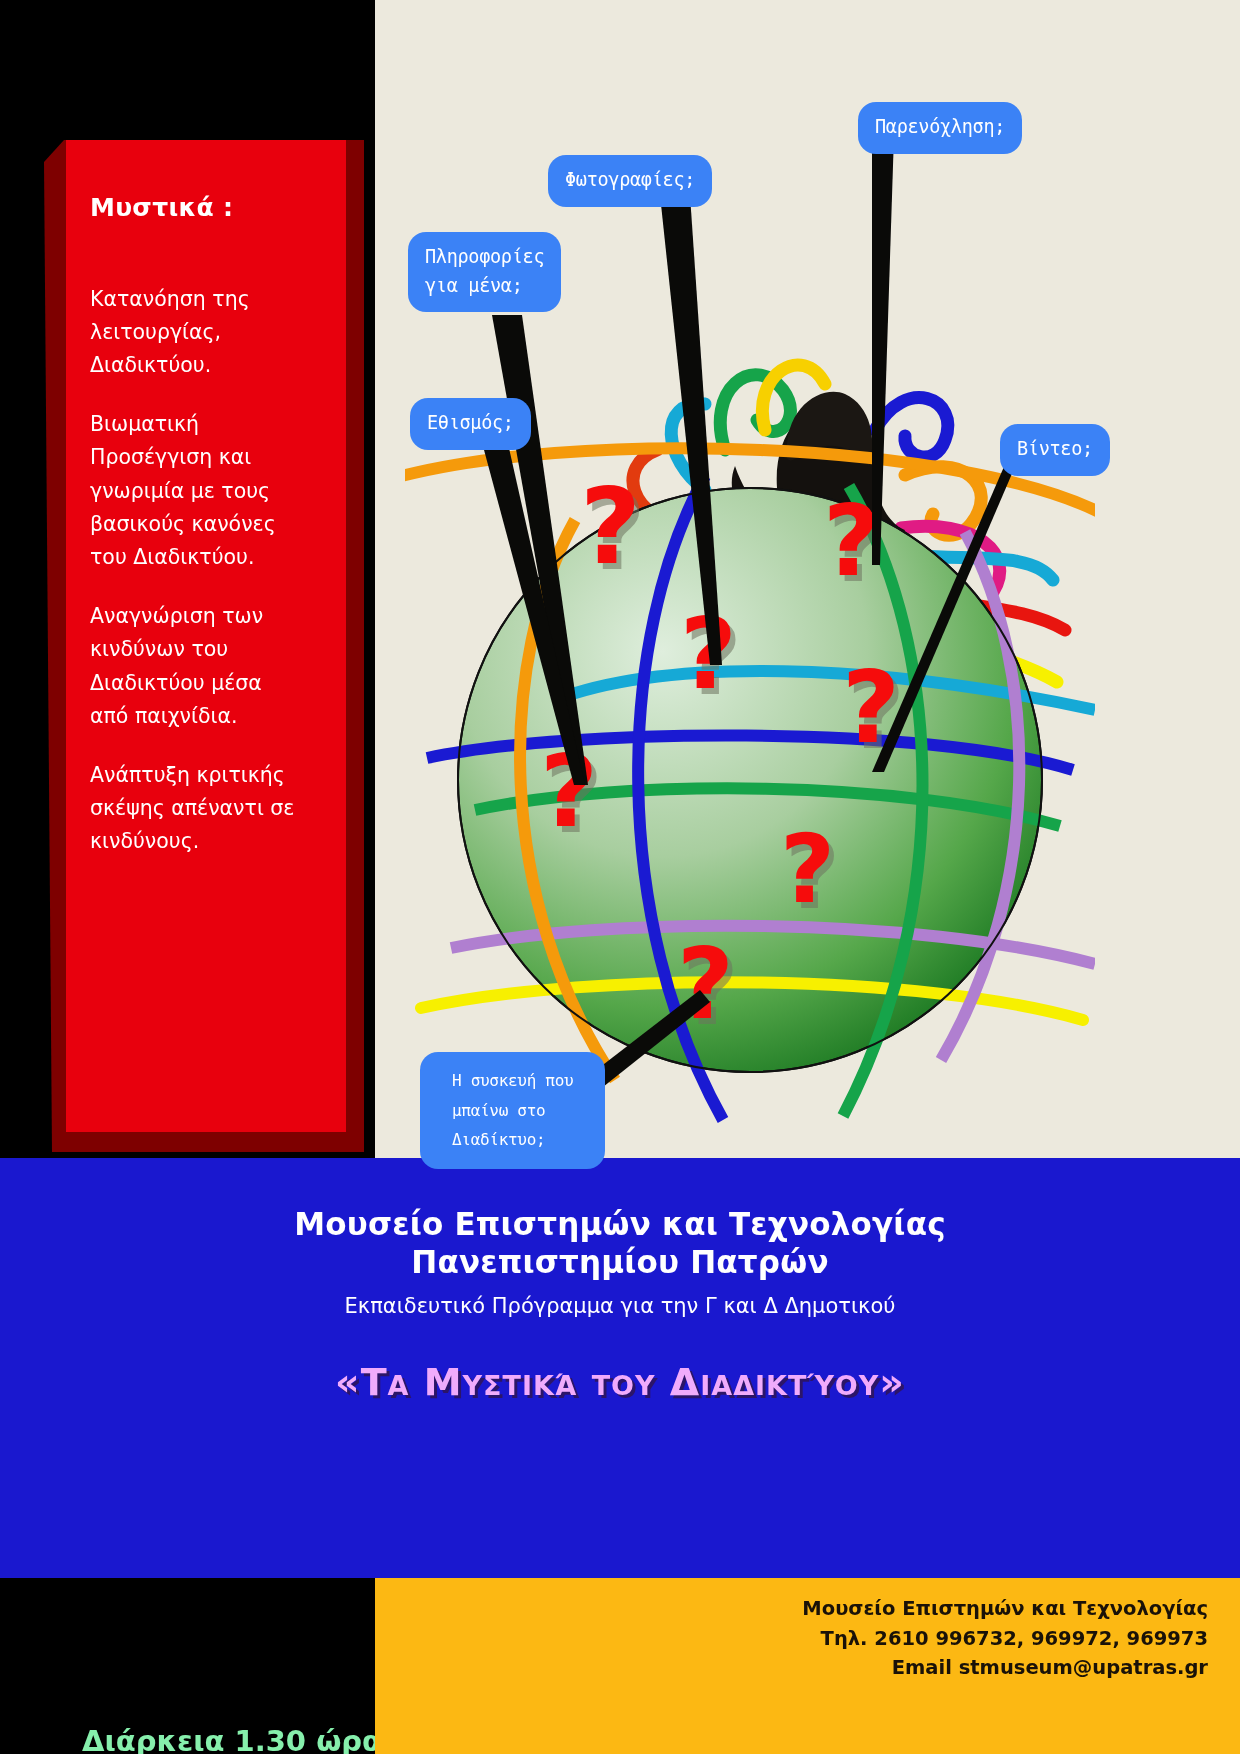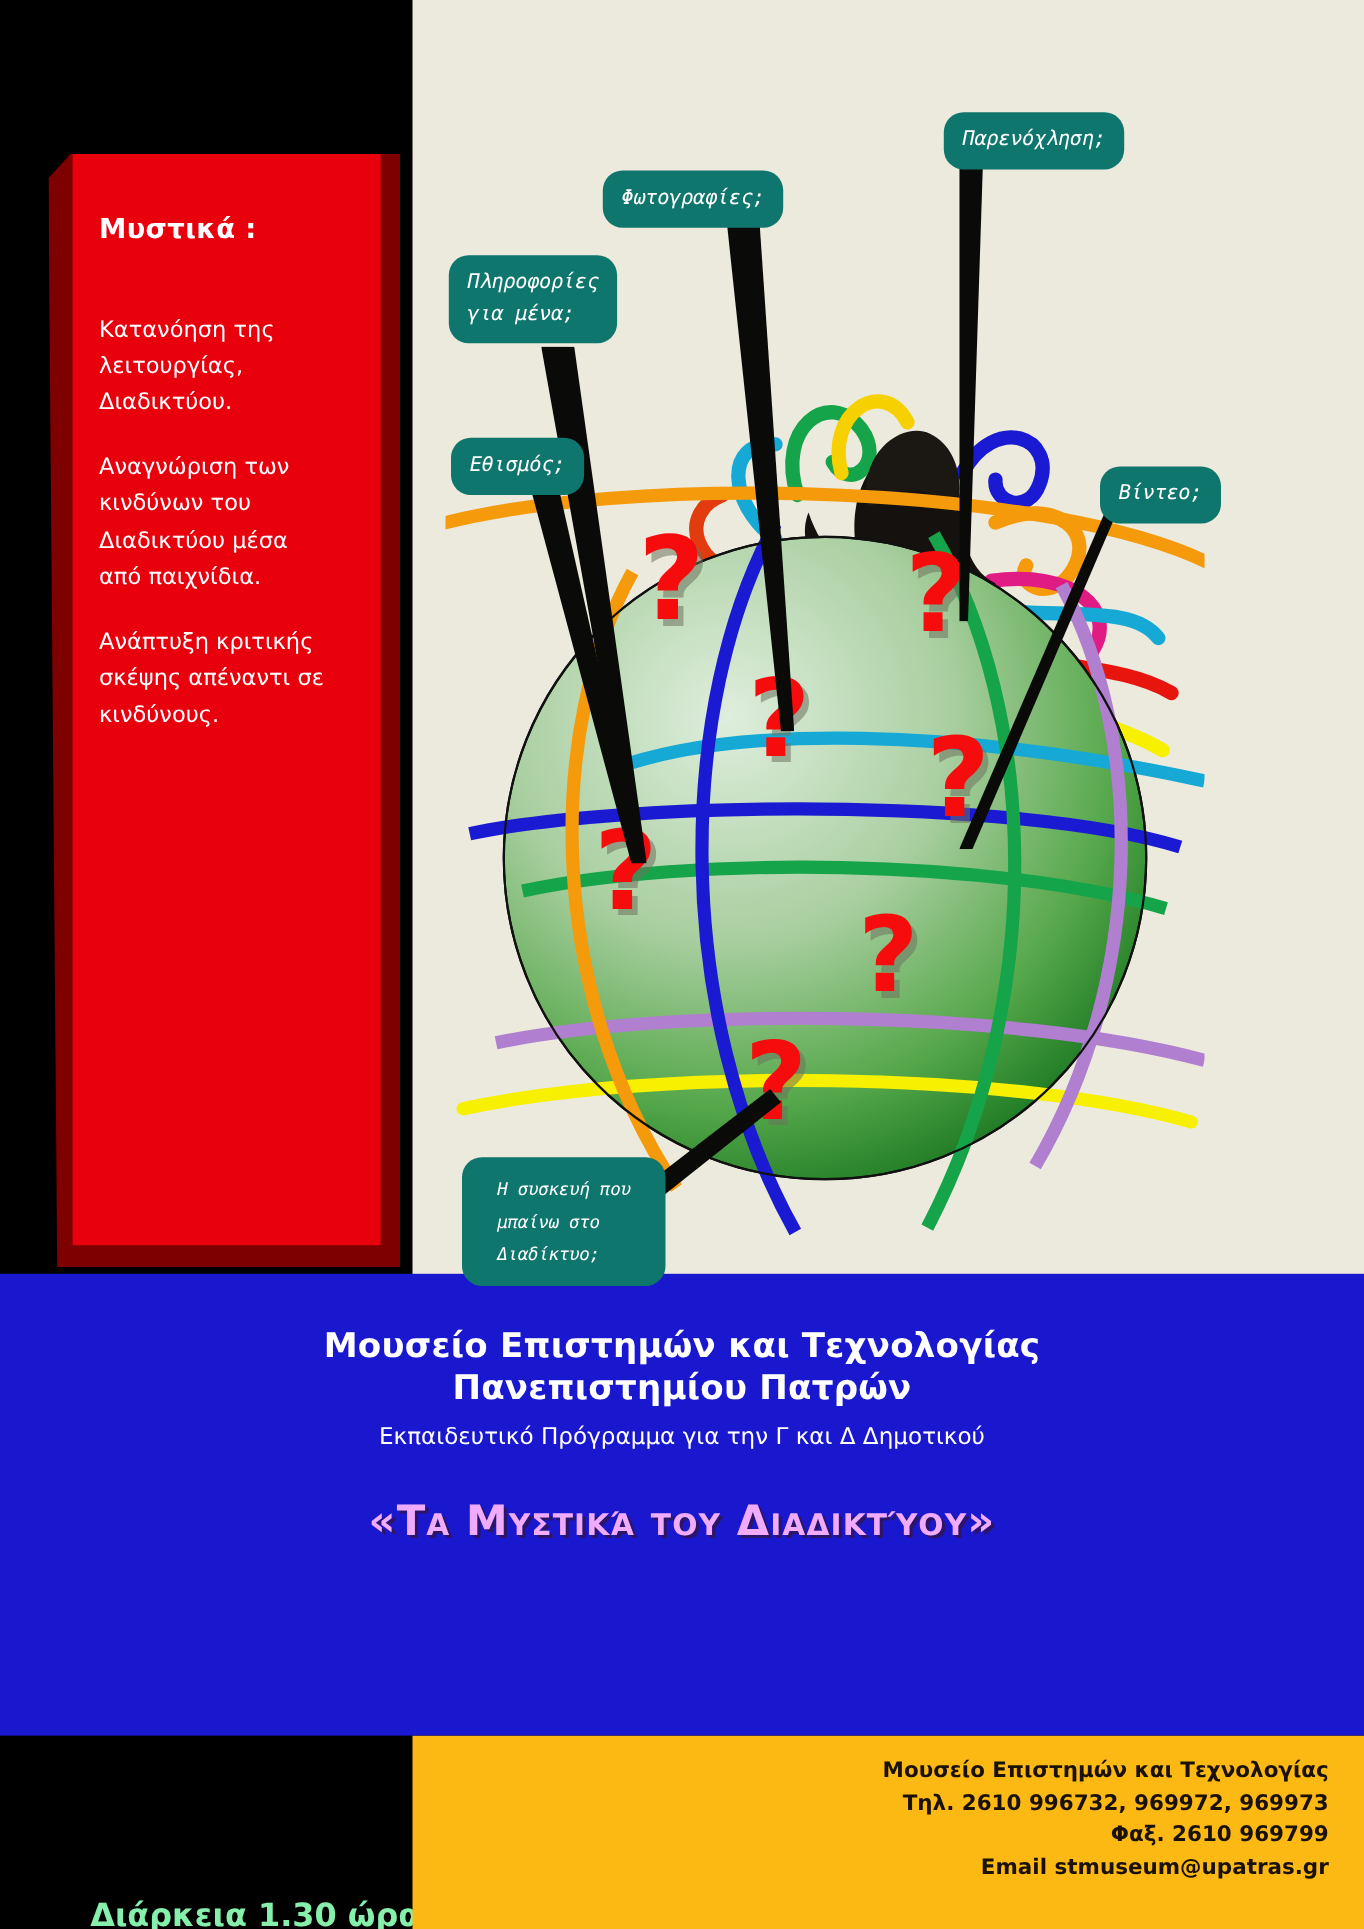--- a/index.html
+++ b/index.html
@@ -27,24 +27,24 @@
   
   .globe-box{position:absolute;left:405px;top:280px;width:690px;height:880px;}
   svg.globe{position:absolute;left:0;top:0;}
 
   
   .qm{position:absolute;color:#f60c0c;font-weight:bold;line-height:1;
       font-family:"DejaVu Sans","Liberation Sans",sans-serif;
       text-shadow:5px 6px 0 rgba(110,115,95,.55);}
 
   
-  .bub{position:absolute;background:#0f766e;color:#fff;border-radius:18px;
+  .bub{position:absolute;background:#3b82f6;color:#fff;border-radius:18px;
        padding:11px 17px 12px 17px;font-size:18.5px;line-height:1.55;
        font-family:"DejaVu Sans Mono","Liberation Mono",monospace;
-       letter-spacing:-0.3px;white-space:pre-line;z-index:6;font-style:italic;}
+       letter-spacing:-0.3px;white-space:pre-line;z-index:6;}
   .tail{position:absolute;background:#0a0a08;z-index:5;}
 
   
   .blue{position:absolute;left:0;top:1158px;width:1240px;height:420px;
         background:#1a18cf;text-align:center;color:#fff;}
   .org-l1,.org-l2{font-size:31px;font-weight:bold;line-height:1.22;letter-spacing:.2px;}
   .org-l1{padding-top:48px;}
   .subtitle{font-size:21px;margin-top:12px;font-weight:normal;}
   .maintitle{margin-top:42px;font-size:38px;font-weight:bold;color:#f0abfc;
         font-variant:small-caps;letter-spacing:1px;
@@ -65,20 +65,21 @@
 <div class="stage">
 
   <div class="cream"></div>
 
   <div class="redwrap">
     <div class="red-shadow"></div>
     <div class="red-inner"></div>
     <div class="red-content">
       <div class="red-title">Μυστικά :</div>
       <p>Κατανόηση της λειτουργίας, Διαδικτύου.</p>
+      <p>Βιωματική Προσέγγιση και γνωριμία με τους βασικούς κανόνες του Διαδικτύου.</p>
       <p>Αναγνώριση των  κινδύνων του Διαδικτύου μέσα από παιχνίδια.</p>
       <p>Ανάπτυξη κριτικής σκέψης απέναντι σε κινδύνους.</p>
     </div>
   </div>
 
   <div class="globe-box">
     <svg class="globe" width="690" height="880" viewBox="0 0 690 880">
       <defs>
         <radialGradient id="gsphere" cx="35%" cy="28%" r="78%">
           <stop offset="0%" stop-color="#dfeedd"></stop>
@@ -166,17 +167,16 @@
     <div class="subtitle">Εκπαιδευτικό Πρόγραμμα για την Γ και Δ Δημοτικού</div>
     <div class="maintitle">«Τα Μυστικά του Διαδικτύου»</div>
   </div>
 
   <div class="black-bottom"></div>
   <div class="duration">Διάρκεια  1.30 ώρα</div>
 
   <div class="orange">
     <div>Μουσείο Επιστημών και Τεχνολογίας</div>
     <div>Τηλ. 2610 996732, 969972, 969973</div>
-    <div>Φαξ. 2610 969799</div>
     <div>Email stmuseum@upatras.gr</div>
   </div>
 
 </div>
 
 </body></html>

